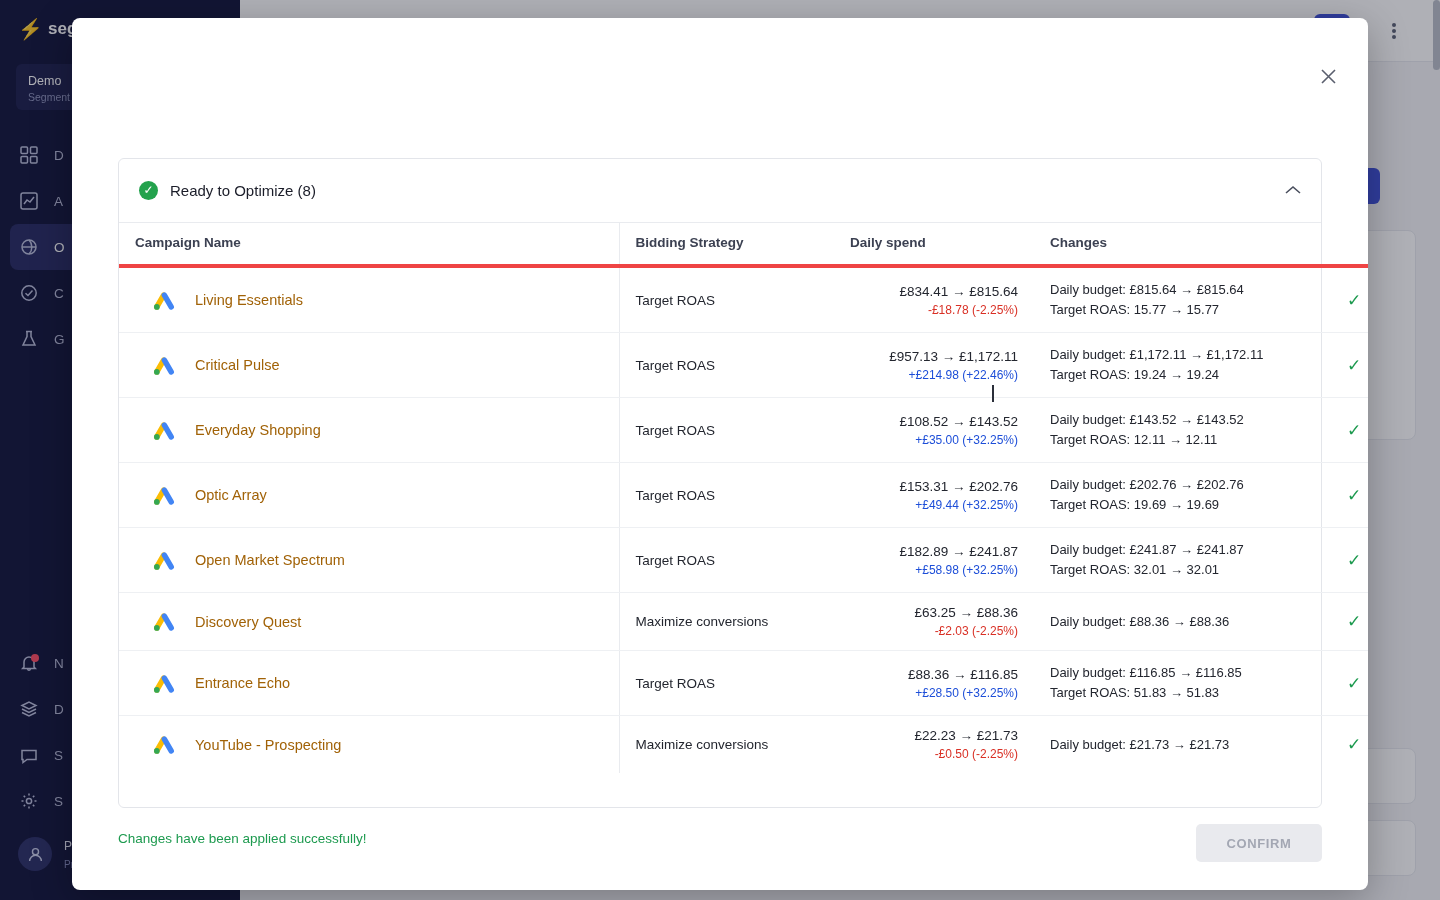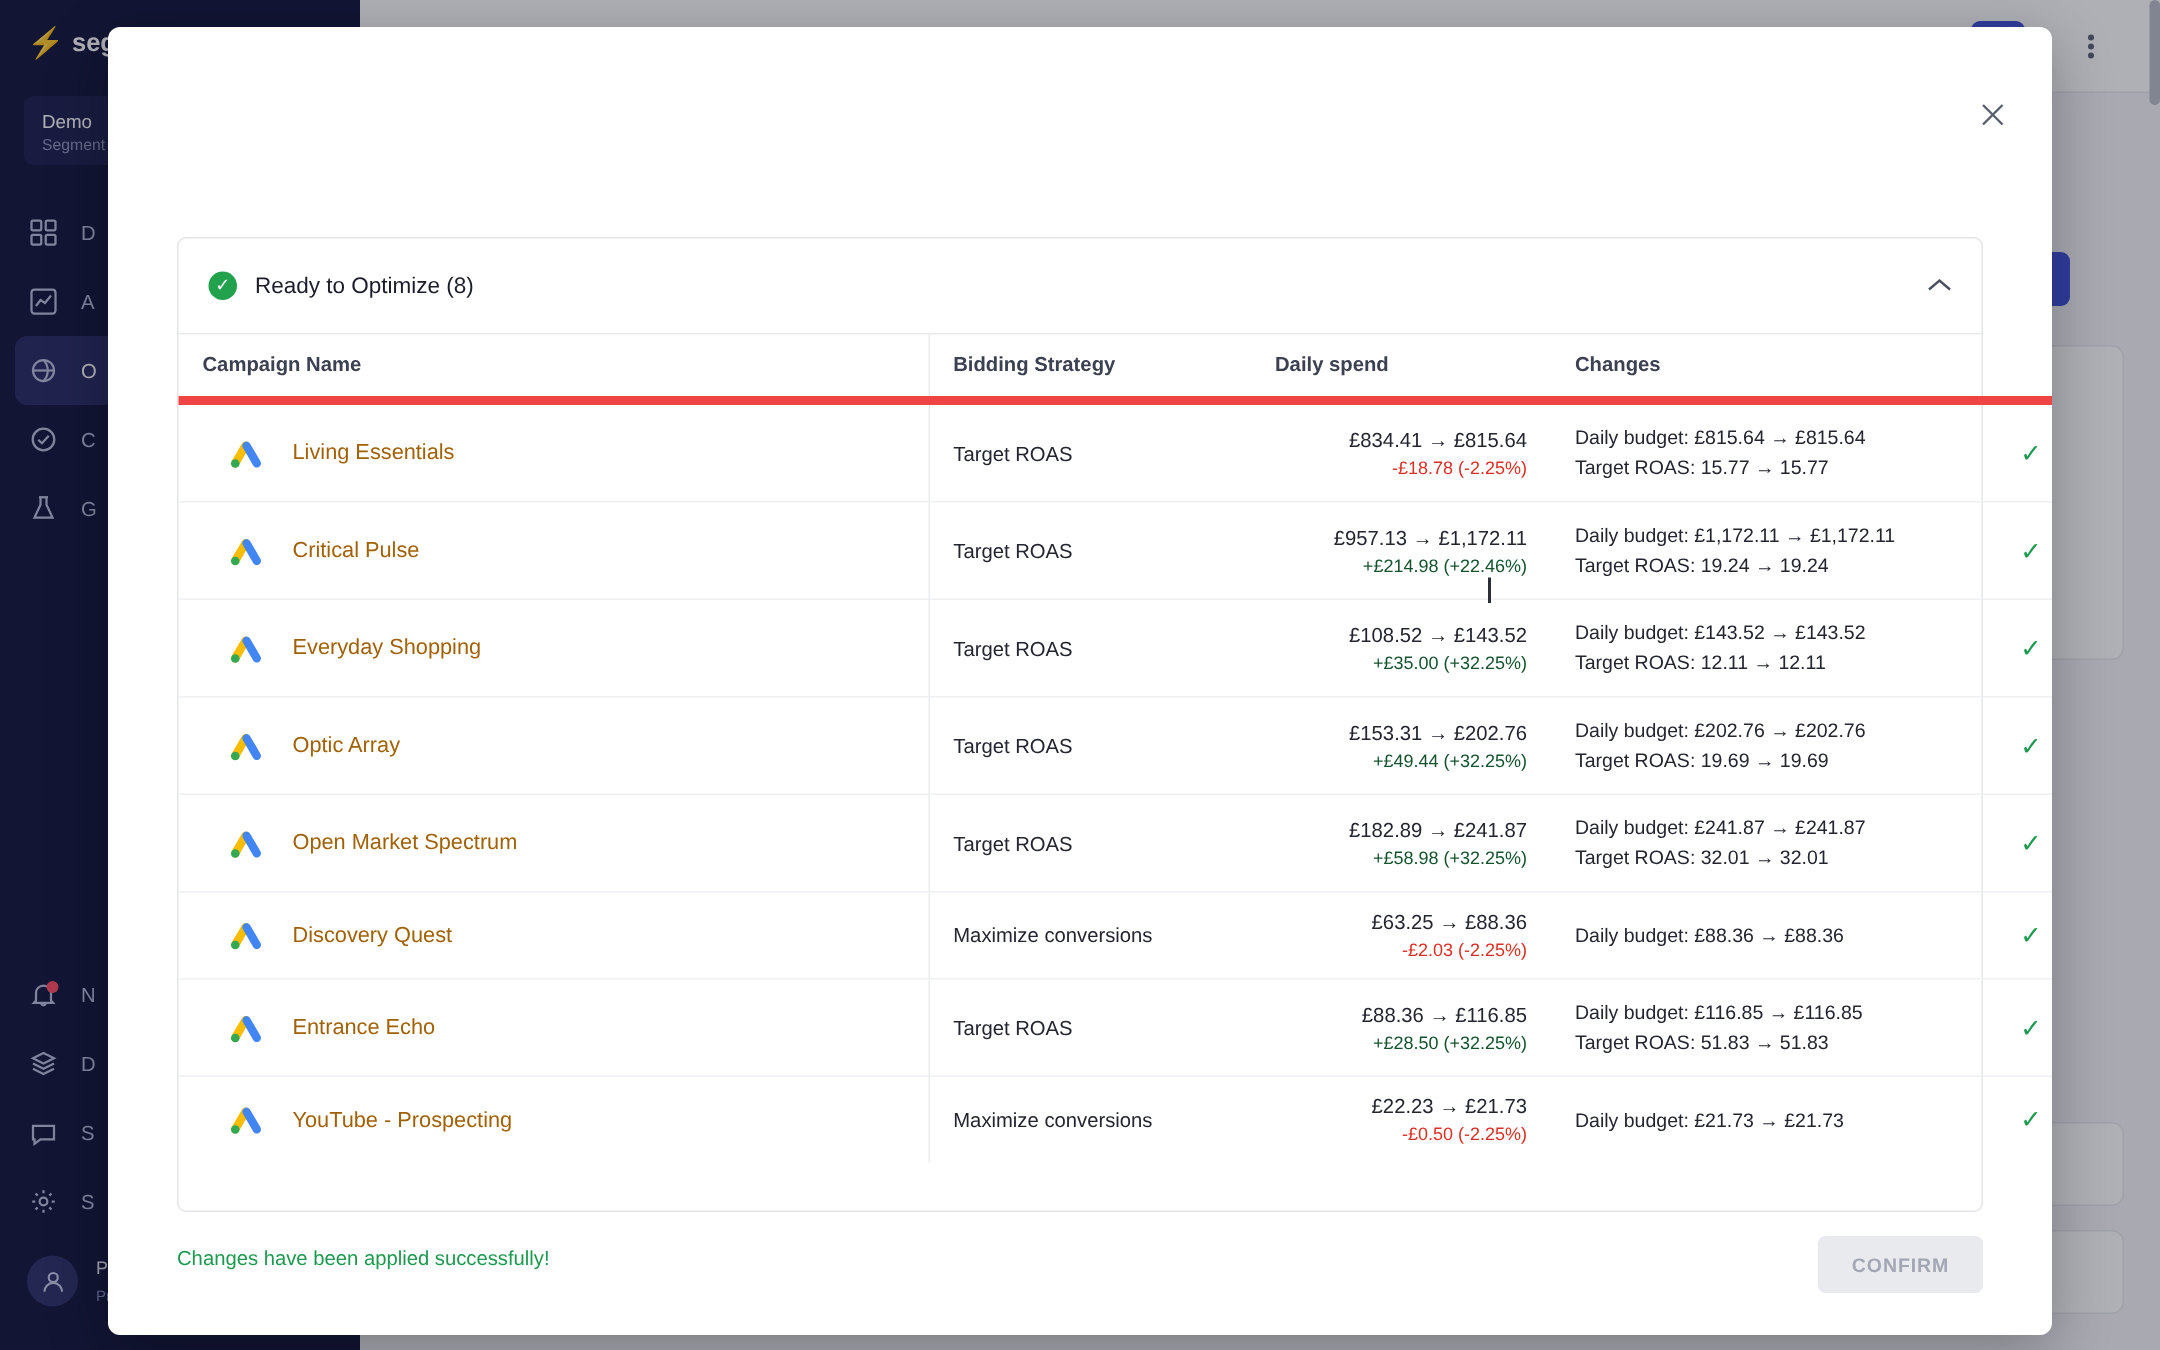--- a/index.html
+++ b/index.html
@@ -176,55 +176,55 @@
 
   table.grid {
     width: 100%;
     border-collapse: collapse;
     table-layout: fixed;
   }
   table.grid th {
     font-size: 13.5px; color: #3c4152; font-weight: 700;
     text-align: left;
     padding: 12px 16px 14px 16px;
-    border-bottom: 6px solid #ef4444;
+    border-bottom: 4px solid #ef4444;
   }
   table.grid td {
     font-size: 13.5px; color: #23262f;
     padding: 12px 16px;
     vertical-align: middle;
     border-bottom: 1px solid #eef0f3;
   }
   table.grid tr:last-child td { border-bottom: none; }
   .col-name { width: 500px; border-right: 1px solid #e9ebef; }
   .col-bid  { width: 215px; }
   .col-spend{ width: 200px; text-align: right; }
   .col-chg  { width: 290px; }
   .col-ok   { width: 60px; text-align: center; }
 
   .camp-cell { display: flex; align-items: center; gap: 18px; padding-left: 16px; }
   .gads-icon { width: 26px; height: 26px; flex: 0 0 26px; }
   .camp-name { font-size: 14.5px; color: #a16207; }
 
   .spend-main { font-size: 13.5px; color: #23262f; white-space: nowrap; }
   .delta { font-size: 12px; margin-top: 4px; white-space: nowrap; }
-  .delta.up { color: #14532d; }
+  .delta.up { color: #1d4ed8; }
   .delta.down { color: #d93025; }
 
   .chg-line { font-size: 13px; color: #23262f; line-height: 20px; white-space: nowrap; }
 
   .tick { color: #1d9a4f; font-size: 17px; }
 
   .status-msg {
     position: absolute; left: 46px; bottom: 44px;
     font-size: 13.5px; color: #1d9a4f;
   }
   .confirm-btn {
     position: absolute; right: 46px; bottom: 28px;
-    width: 110px; height: 38px;
+    width: 126px; height: 38px;
     background: #e9eaee; color: #a3a7b3;
     border: none; border-radius: 5px;
     font-size: 13px; letter-spacing: .6px; font-weight: 700;
     font-family: "Liberation Sans", sans-serif;
   }
 
   .cursor-caret {
     position: absolute; left: 920px; top: 367px;
     width: 2px; height: 17px; background: #2b2f3a;
   }

